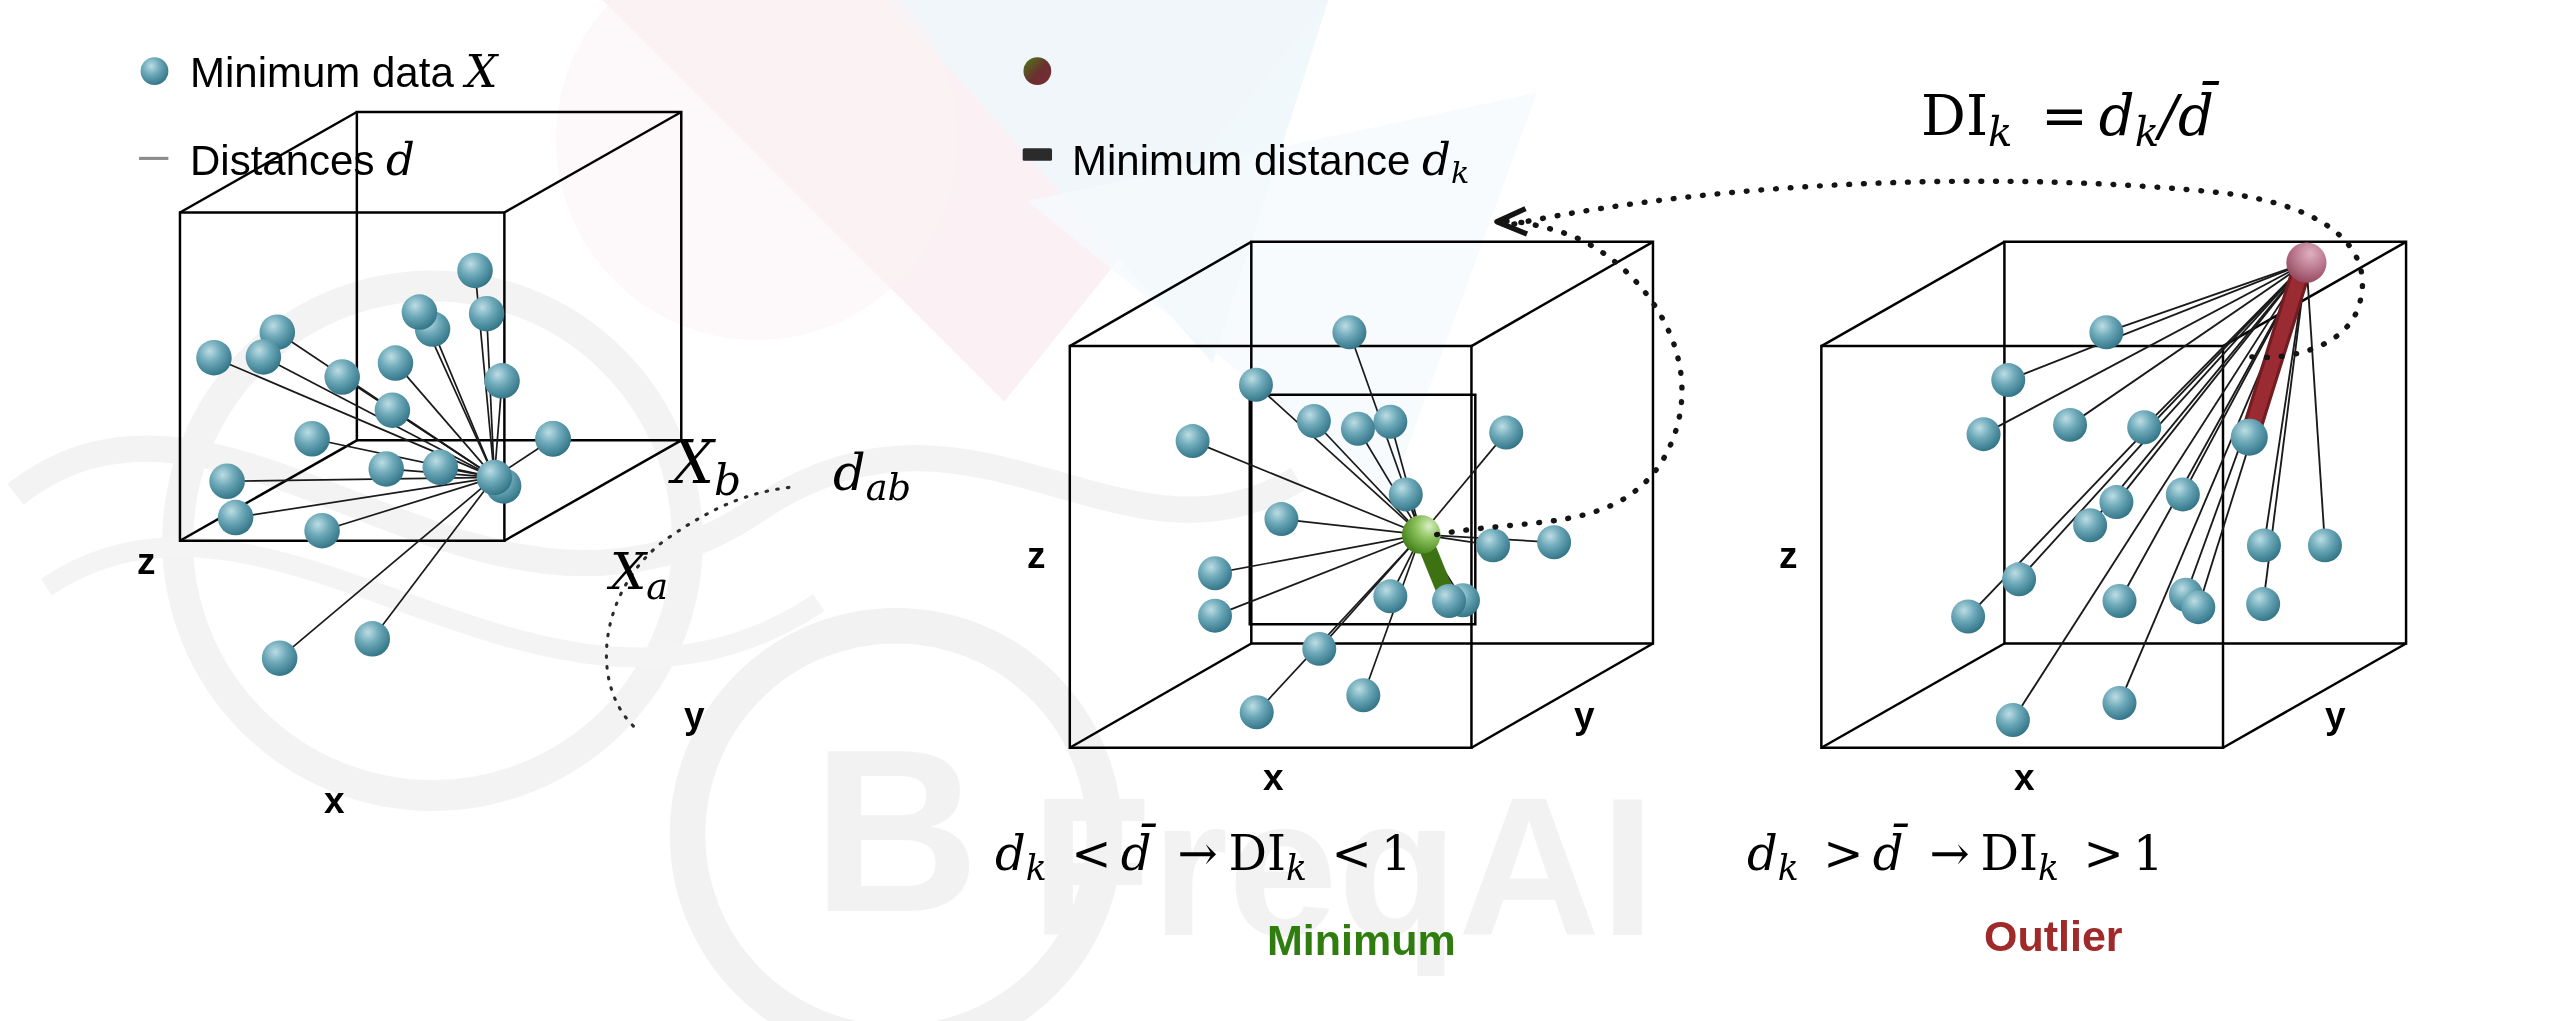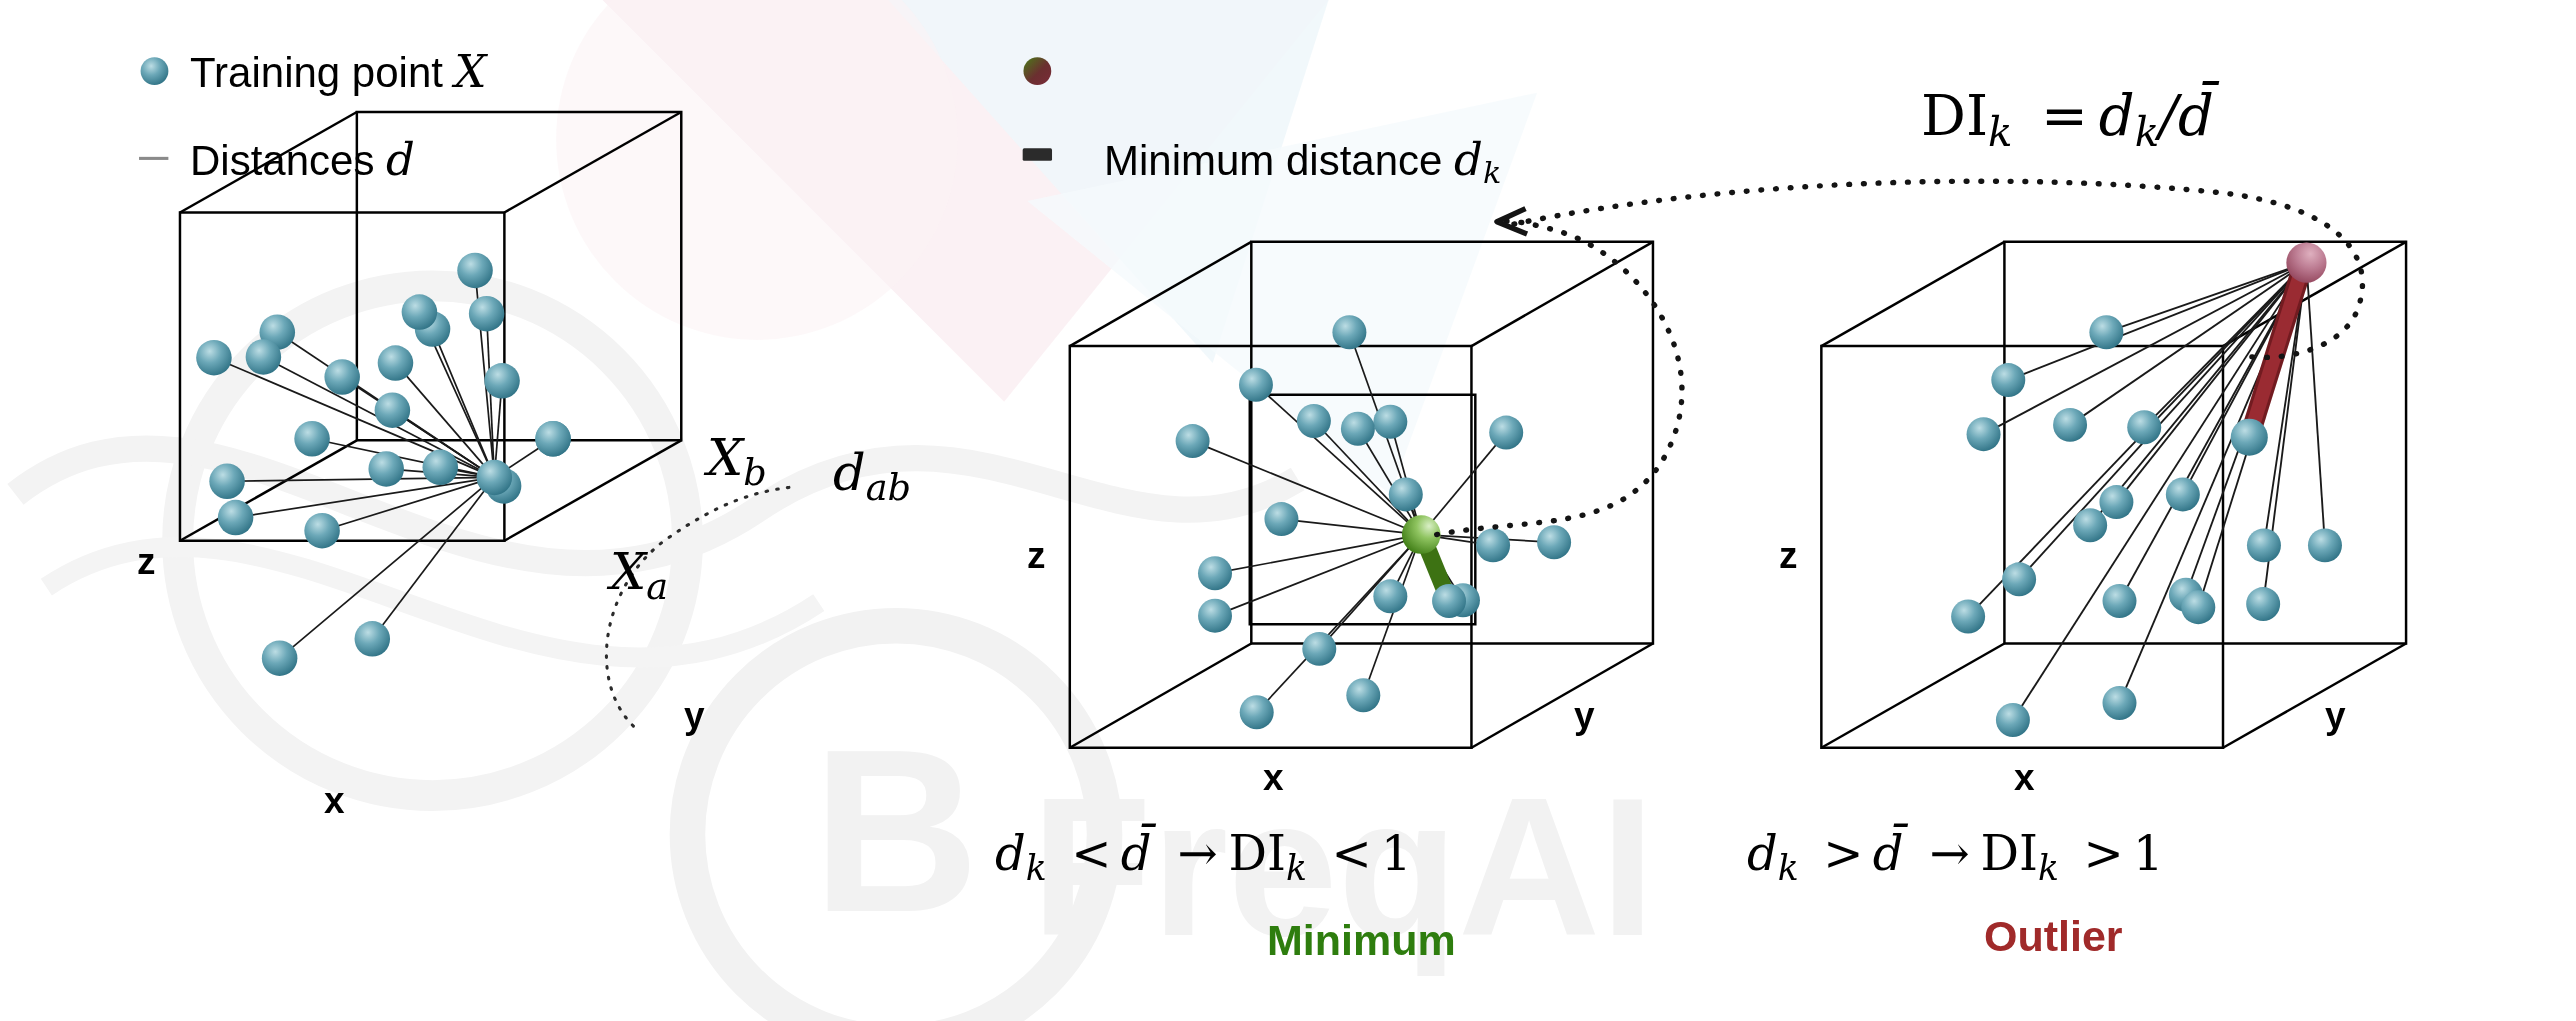--- a/index.html
+++ b/index.html
@@ -260,42 +260,42 @@
   </svg>
 
   <svg class="layer" viewBox="0 0 3335 1323">
     <circle cx="200" cy="92" r="18" fill="url(#gTeal)"></circle>
     <line x1="180" y1="205" x2="218" y2="205" stroke="#8a8a8a" stroke-width="4"></line>
     <circle cx="1343" cy="92" r="18" fill="url(#gLegendDot)"></circle>
     <rect x="1324" y="192" width="38" height="16" rx="2" fill="#2b2b2b"></rect>
   </svg>
 
   <div class="lbl legend-txt" style="left:190px; top:45px;">
-    <span>Training point </span><span class="math" style="font-size:45px;">X</span>
+    <span>Minimum data </span><span class="math" style="font-size:45px;">X</span>
   </div>
 
   <div class="lbl legend-txt" style="left:190px; top:133px;">
     <span>Distances </span><span class="math" style="font-size:45px;">d</span>
   </div>
 
 
-  <div class="lbl legend-txt" style="left:1104px; top:133px;">
+  <div class="lbl legend-txt" style="left:1072px; top:133px;">
     <span>Minimum distance </span><span class="math" style="font-size:45px;">d</span><span class="math sub">k</span>
   </div>
 
   <div class="lbl" style="left:1921px; top:83px; font-family:'DejaVu Serif',serif; font-size:56px;">
     <span class="up">DI</span><span class="sub">k</span>
     <span style="padding:0 10.8px;">=</span><span class="ital">d</span><span class="sub">k</span><span class="ital">/</span><span class="ital">d̄</span>
   </div>
 
   <div class="lbl" style="left:833px; top:443px; font-family:'DejaVu Serif',serif; font-size:51px;">
     <span class="ital">d</span><span class="sub">ab</span>
   </div>
 
-  <div class="lbl" style="left:707px; top:428px; font-family:'DejaVu Serif',serif; font-size:51px;">
+  <div class="lbl" style="left:672px; top:428px; font-family:'DejaVu Serif',serif; font-size:59px;">
     <span class="ital">X</span><span class="sub">b</span>
   </div>
 
   <div class="lbl" style="left:610px; top:542px; font-family:'DejaVu Serif',serif; font-size:51px;">
     <span class="ital">X</span><span class="sub">a</span>
   </div>
 
   <div class="lbl axis" style="left:137px; top:541px;">z</div>
   <div class="lbl axis" style="left:684px; top:695px;">y</div>
   <div class="lbl axis" style="left:324px; top:780px;">x</div>

